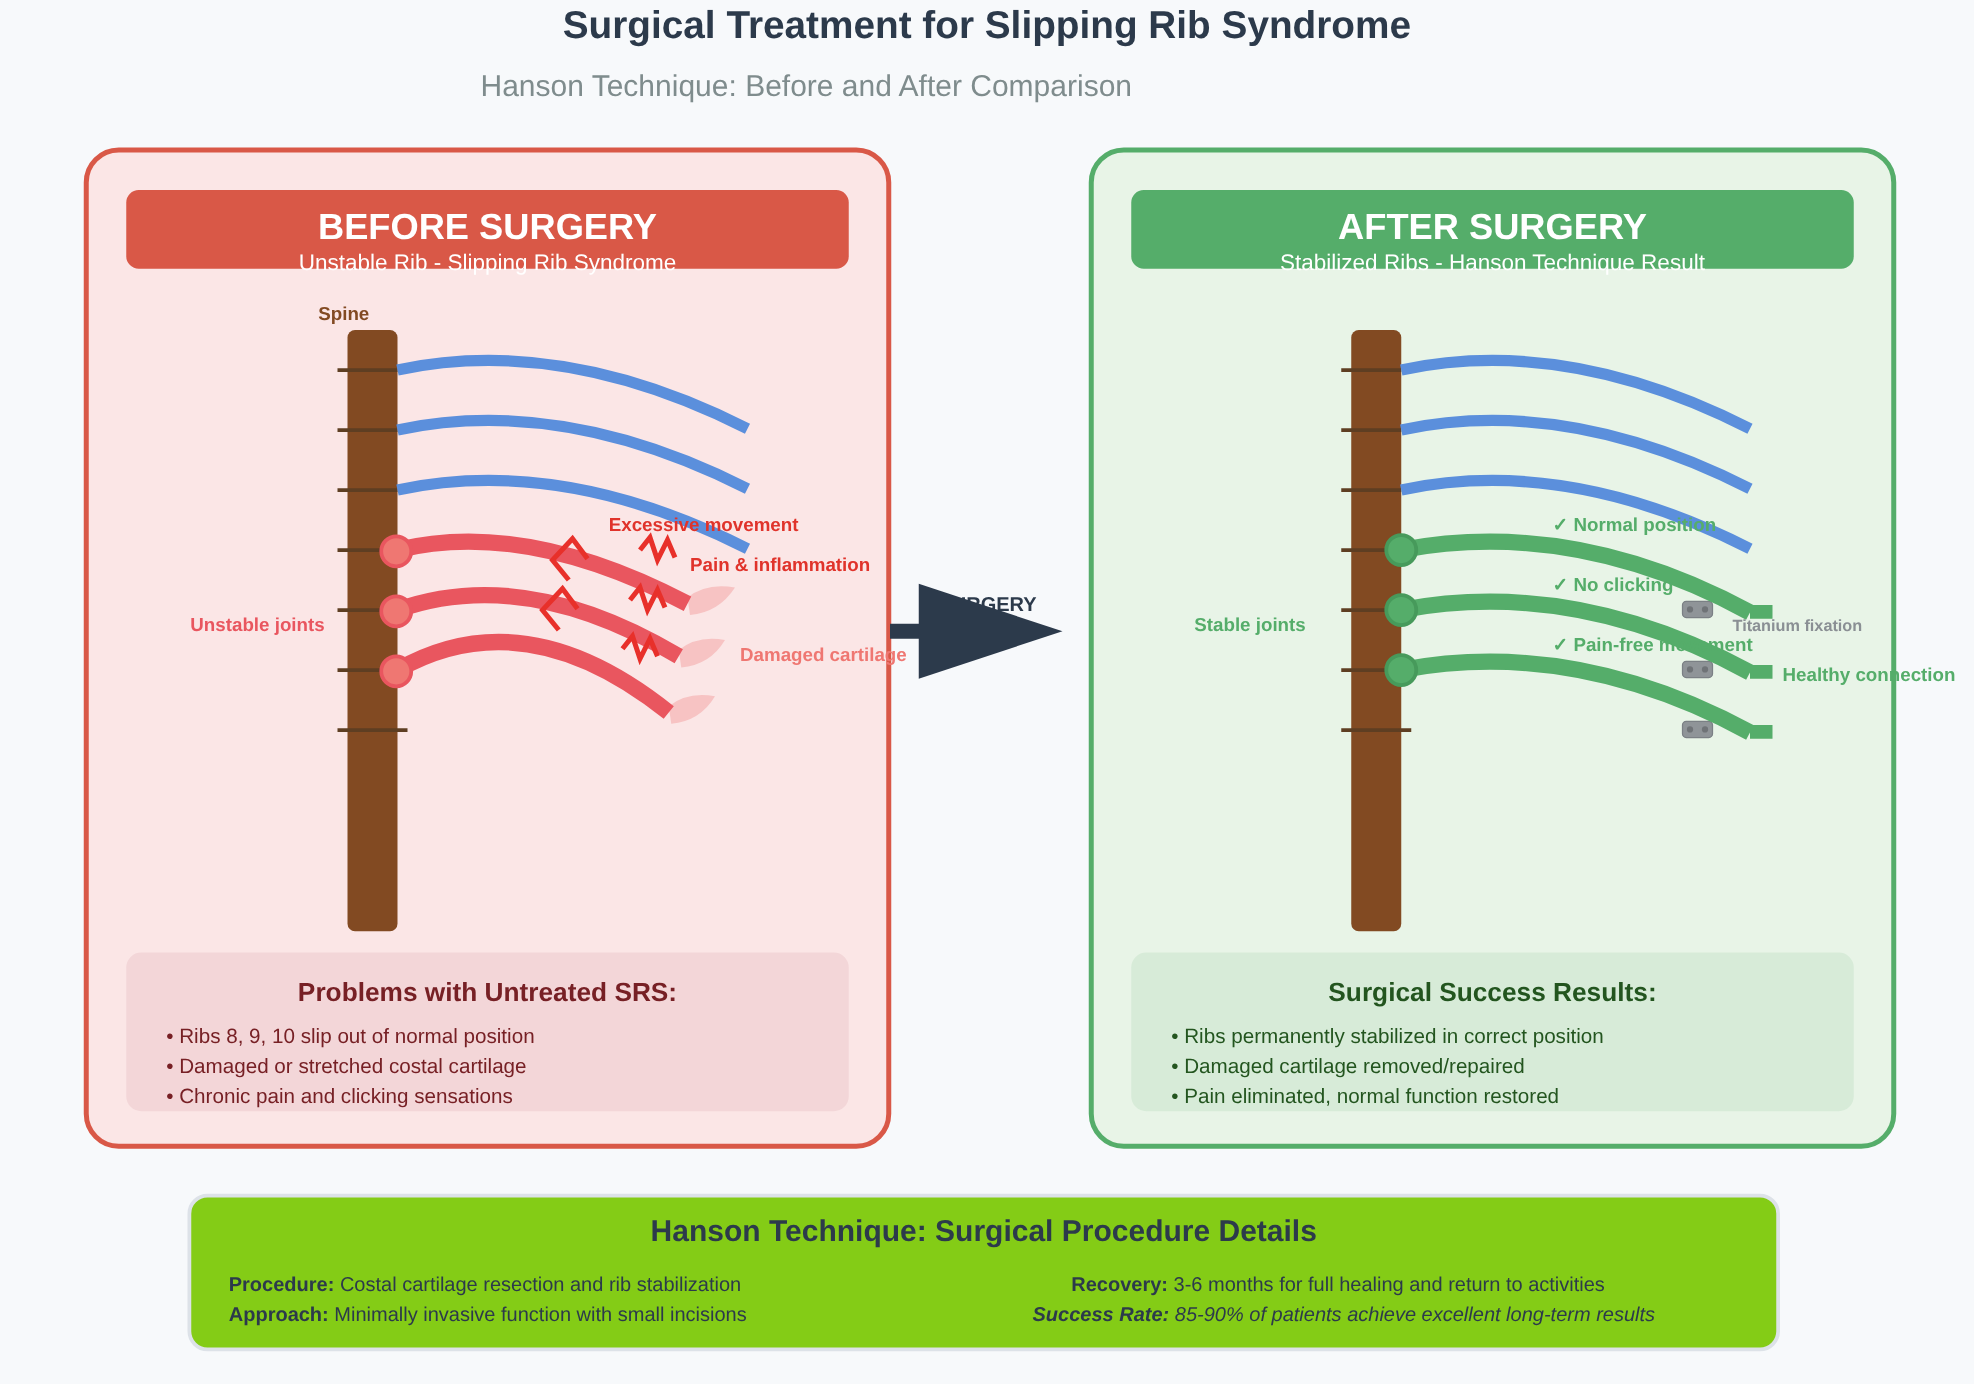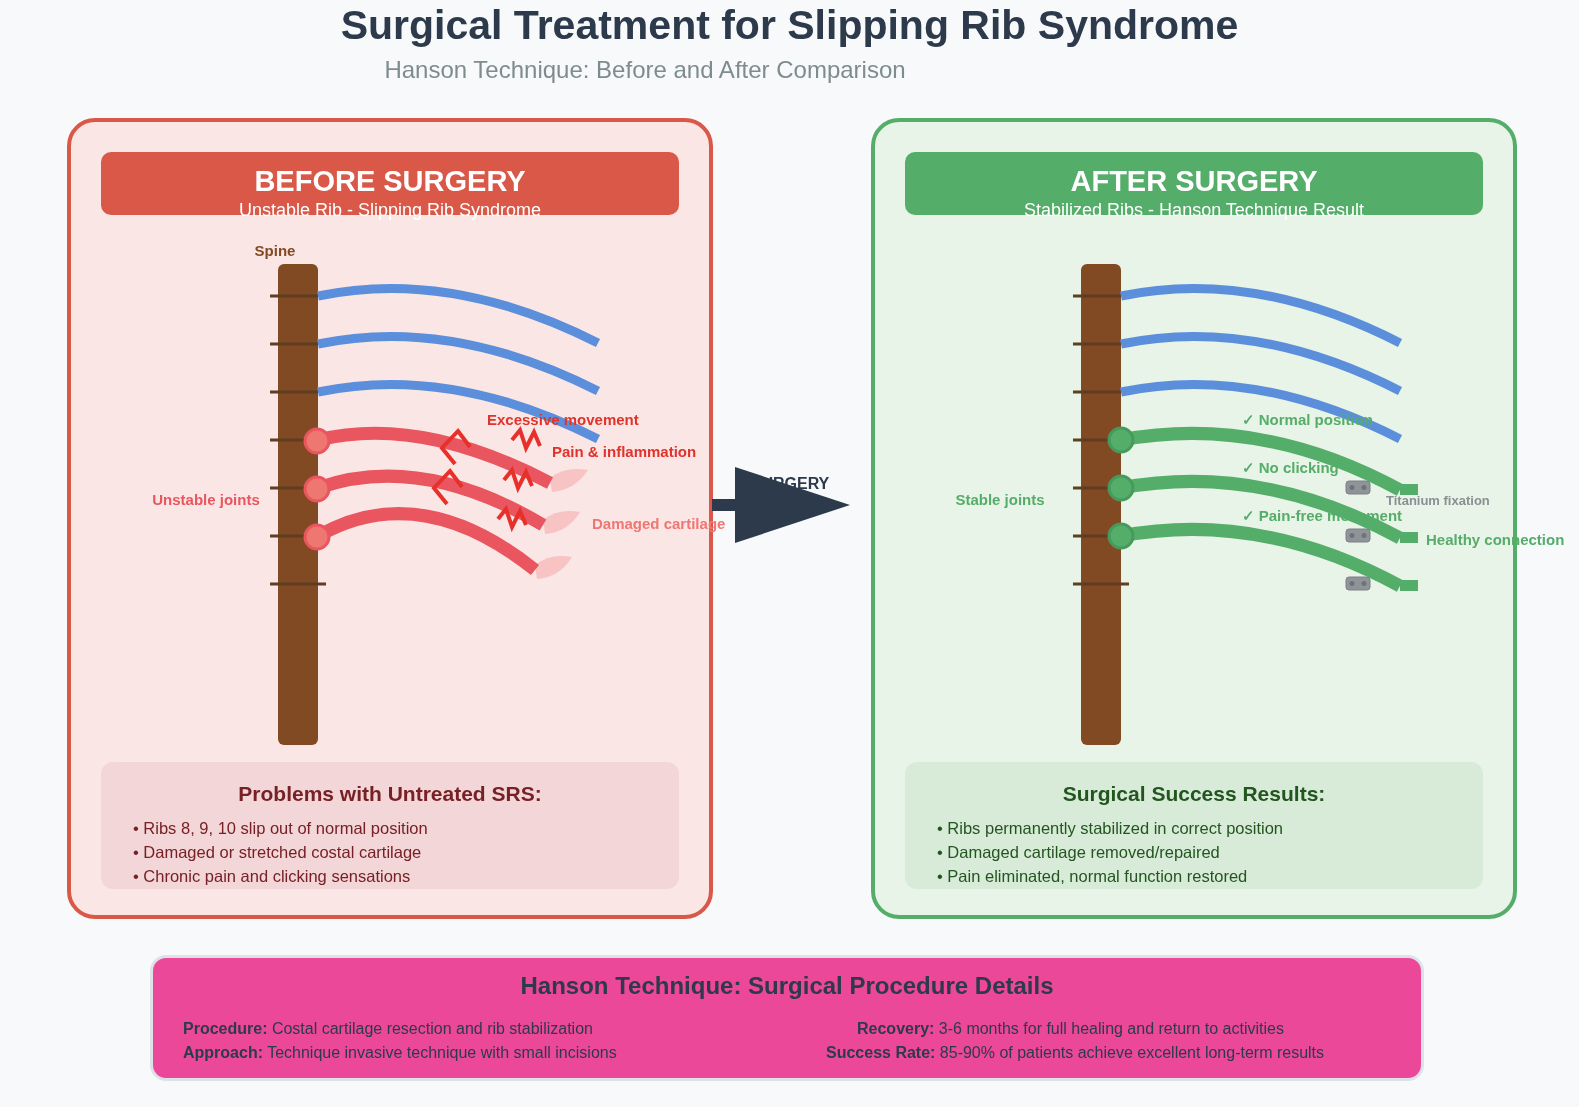--- a/index.html
+++ b/index.html
@@ -2,31 +2,31 @@
 <html><head>
 <meta charset="utf-8">
 <style>
   html, body { margin: 0; padding: 0; }
   body {
     width: 1579px; height: 1107px; background: #f7f9fb; position: relative; overflow: hidden;
     font-family: "Liberation Sans", sans-serif;
   }
   .main-title {
     position: absolute; left: 0; top: 2px; width: 1579px; text-align: center;
-    font-size: 41px; font-weight: bold; color: #2c3a4b; letter-spacing: 0px;
+    font-size: 31px; font-weight: bold; color: #2c3a4b; letter-spacing: 0px;
   }
   .sub-title {
     position: absolute; left: 0; top: 56px; width: 1290px; text-align: center;
     font-size: 24px; color: #7f8c8d;
   }
   svg.diagram { position: absolute; left: 0; top: 0; }
   svg text { font-family: "Liberation Sans", sans-serif; }
   .details {
     position: absolute; left: 150px; top: 955px; width: 1274px; height: 126px;
-    background: #ec4899; border: 3px solid #dde2e8; border-radius: 16px; box-sizing: border-box;
+    background: #84cc16; border: 3px solid #dde2e8; border-radius: 16px; box-sizing: border-box;
   }
   .details-title {
     position: absolute; left: 0; top: 14px; width: 100%; text-align: center;
     font-size: 24px; font-weight: bold; color: #2c3a4b;
   }
   .detail-line { position: absolute; font-size: 16px; color: #2c3a4b; white-space: nowrap; }
   .detail-line b { font-weight: bold; }
 </style>
 </head>
 <body>
@@ -178,21 +178,21 @@
     <text x="937" y="882" font-size="16.5" fill="#23551f">• Pain eliminated, normal function restored</text>
   </g>
 </svg>
 
 <div class="details">
   <div class="details-title">Hanson Technique: Surgical Procedure Details</div>
   <div class="detail-line" style="left:30px; top:62px;">
     <b>Procedure:</b><span> Costal cartilage resection and rib stabilization</span>
   </div>
   <div class="detail-line" style="left:30px; top:86px;">
-    <b>Approach:</b><span> Technique invasive technique with small incisions</span>
+    <b>Approach:</b><span> Minimally invasive function with small incisions</span>
   </div>
   <div class="detail-line" style="left:673px; top:62px;margin-left:31px;">
     <b>Recovery:</b><span> 3-6 months for full healing and return to activities</span>
   </div>
-  <div class="detail-line" style="left:673px; top:86px;">
+  <div class="detail-line" style="left:673px; top:86px;font-style:italic;">
     <b>Success Rate:</b><span> 85-90% of patients achieve excellent long-term results</span>
   </div>
 </div>
 
 </body></html>

